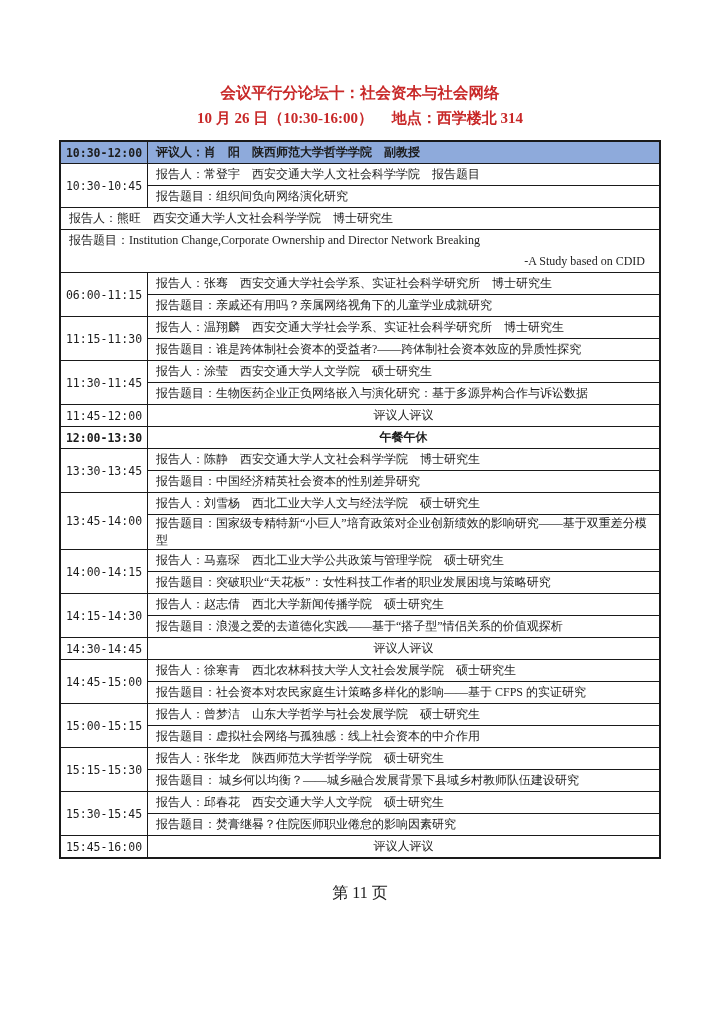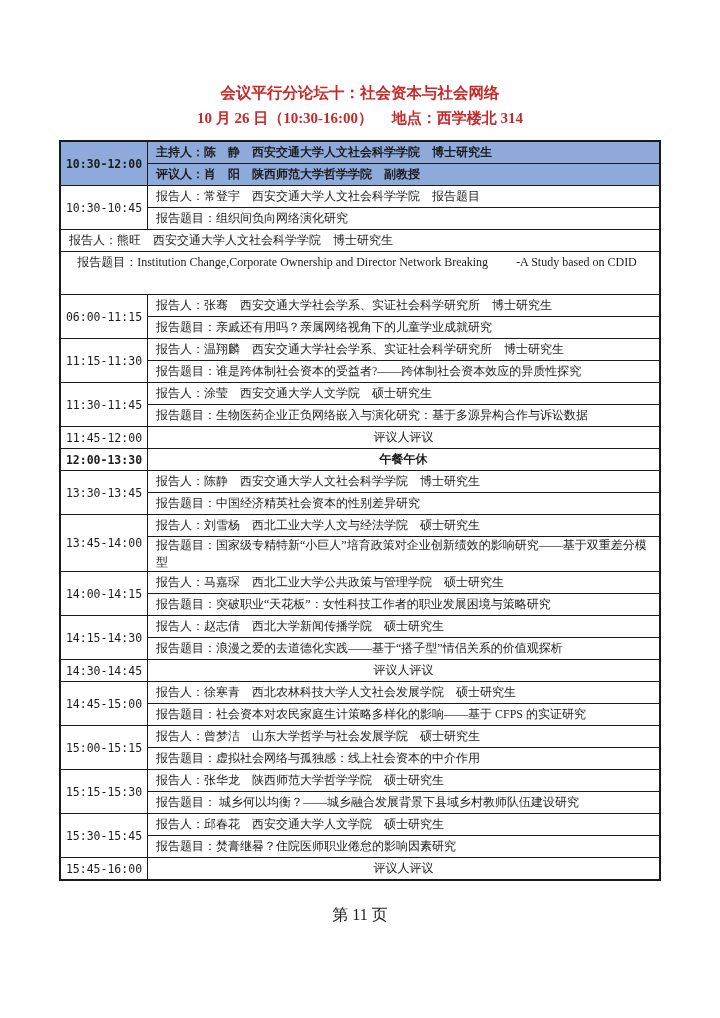--- a/index.html
+++ b/index.html
@@ -57,44 +57,42 @@
   .line{
     min-height:21px;
     display:flex;align-items:center;
     padding:0 8px;
     font-size:12px;
     white-space:pre-wrap;
   }
   .line + .line{border-top:1px solid var(--line);}
   .line.center{justify-content:center;}
   .line.col{
-    flex-direction:row;align-items:stretch;justify-content:center;
+    flex-direction:column;align-items:stretch;justify-content:center;
     min-height:42px;
-    gap:28px;
   }
   .tline{line-height:21px;}
   .tline.cont{text-align:right;padding-right:6px;}
   .footer{
     text-align:center;
     margin-top:24px;
     font-size:16px;
     white-space:pre-wrap;
   }
 </style>
 </head>
 <body>
 
 <div class="page">
   <div class="title">会议平行分论坛十：社会资本与社会网络</div>
   <div class="subtitle">10 月 26 日（10:30-16:00）　 地点：西学楼北 314</div>
   <div class="table" id="schedule-table">
       <div class="row header-row">
         <div class="time bold">10:30-12:00</div>
         <div class="content">
-          <div class="line bold">主持人：陈　静　西安交通大学人文社会科学学院　博士研究生</div>
           <div class="line bold">评议人：肖　阳　陕西师范大学哲学学院　副教授</div>
         </div>
       </div>
       <div class="row">
         <div class="time">10:30-10:45</div>
         <div class="content">
           <div class="line">报告人：常登宇　西安交通大学人文社会科学学院　报告题目</div>
           <div class="line">报告题目：组织间负向网络演化研究</div>
         </div>
       </div>

